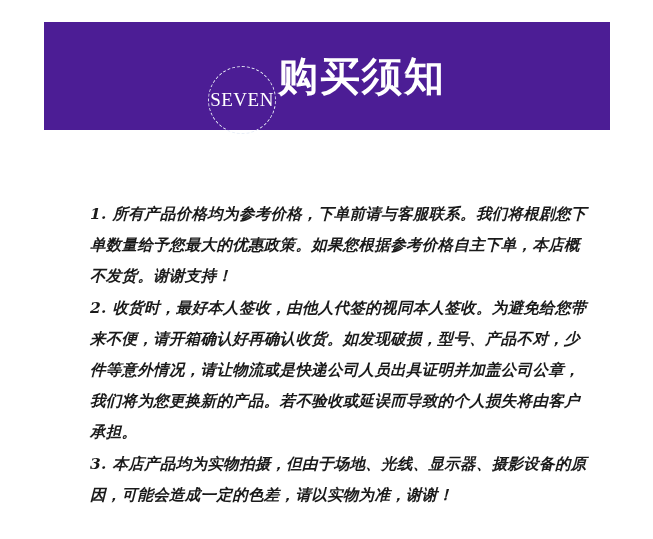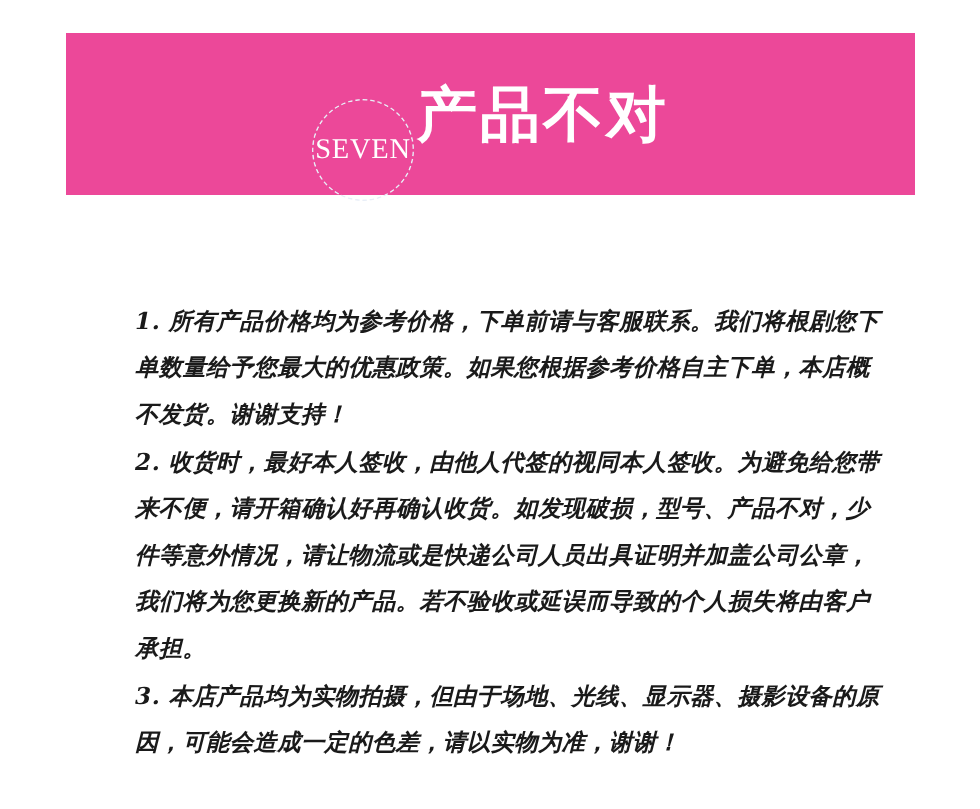--- a/index.html
+++ b/index.html
@@ -19,21 +19,21 @@
     height: 539px;
     background: #ffffff;
   }
   
   .banner {
     position: absolute;
     left: 44px;
     top: 22px;
     width: 566px;
     height: 108px;
-    background: #ec4899;
+    background: #4c1d95;
     display: flex;
     align-items: center;
     padding-left: 106px;
     box-sizing: border-box;
   }
   .seal {
     position: absolute;
     left: 164px;
     top: 44px;
     width: 66px;
@@ -82,21 +82,21 @@
 </style>
 </head>
 <body>
 
 <div class="page">
 
   <div class="banner">
     <div class="seal">
       <span class="seal-text">SEVEN</span>
     </div>
-    <div class="banner-title">产品不对</div>
+    <div class="banner-title">购买须知</div>
   </div>
 
   <div class="content">
     <p class="para">1. 所有产品价格均为参考价格，下单前请与客服联系。我们将根剧您下单数量给予您最大的优惠政策。如果您根据参考价格自主下单，本店概不发货。谢谢支持！</p>
     <p class="para">2. 收货时，最好本人签收，由他人代签的视同本人签收。为避免给您带来不便，请开箱确认好再确认收货。如发现破损，型号、产品不对，少件等意外情况，请让物流或是快递公司人员出具证明并加盖公司公章，我们将为您更换新的产品。若不验收或延误而导致的个人损失将由客户承担。</p>
     <p class="para">3. 本店产品均为实物拍摄，但由于场地、光线、显示器、摄影设备的原因，可能会造成一定的色差，请以实物为准，谢谢！</p>
   </div>
 
 </div>
 

